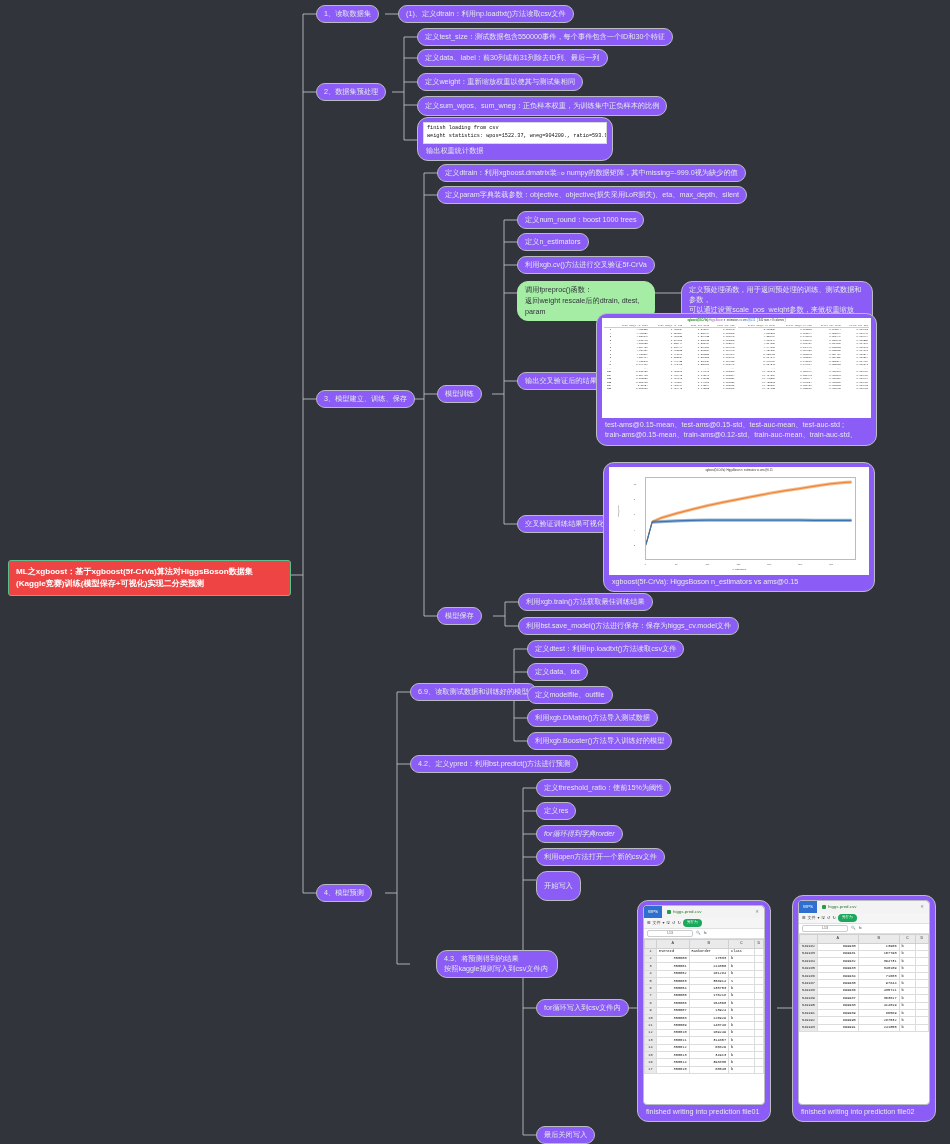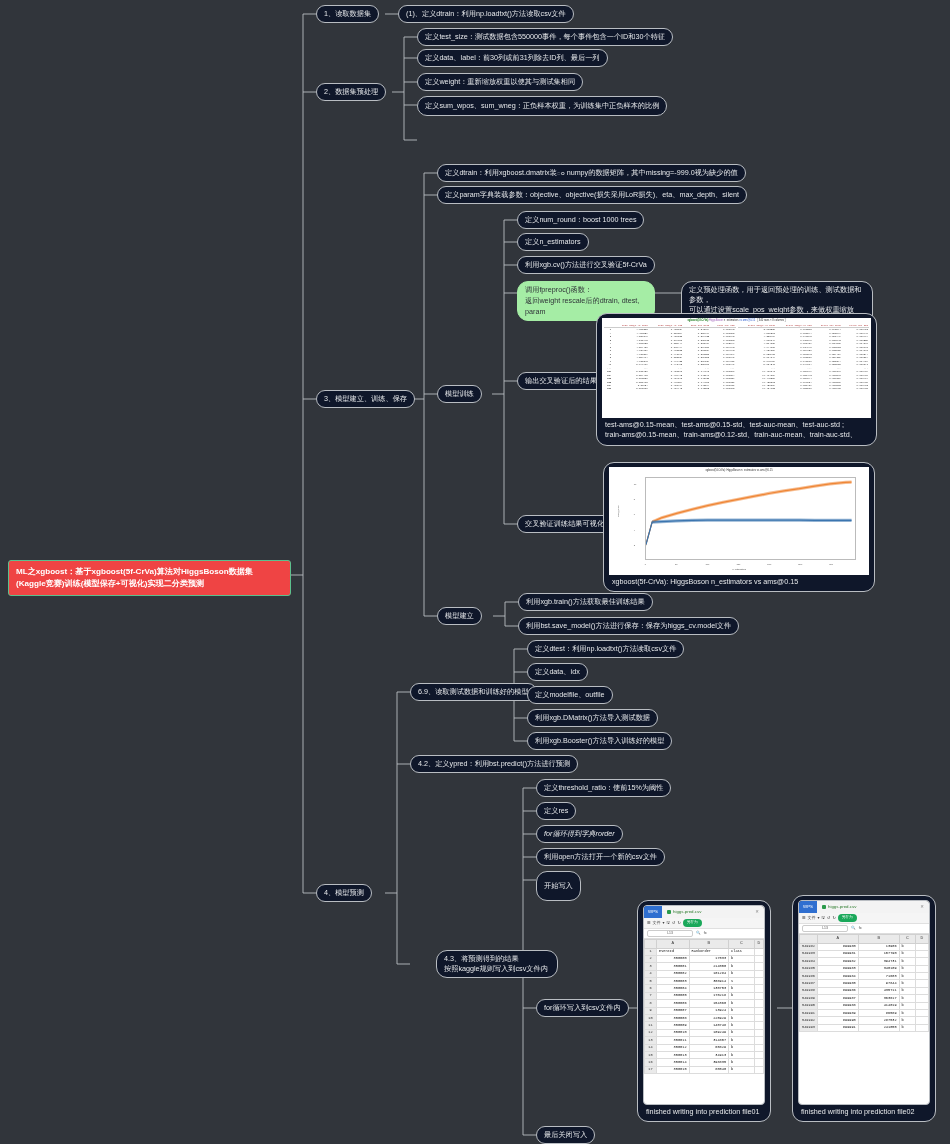--- a/index.html
+++ b/index.html
@@ -17,21 +17,21 @@
   }
   svg#links {
     position: absolute; left: 0; top: 0;
     width: 950px; height: 1144px;
     pointer-events: none;
   }
   .node {
     position: absolute;
     border: 1px solid #b9bdc2;
     border-radius: 11px;
-    background: #0f172a;
+    background: #8b5cf6;
     color: #e6e8ea;
     font-size: 7.2px;
     line-height: 1.45;
     padding: 3px 7px;
     white-space: nowrap;
     display: flex;
     align-items: center;
   }
   .node.multiline { white-space: pre-line; display: block; padding-top: 2.5px; }
   .node.root {
@@ -208,20 +208,25 @@
 
   <div class="node" style="left:316px; top:5px; height:18px;">1、读取数据集</div>
   <div class="node" style="left:398px; top:5px; height:18px;">(1)、定义dtrain：利用np.loadtxt()方法读取csv文件</div>
 
   <div class="node" style="left:316px; top:83px; height:18px;">2、数据集预处理</div>
   <div class="node" style="left:417px; top:28px; height:18px;">定义test_size：测试数据包含550000事件，每个事件包含一个ID和30个特征</div>
   <div class="node" style="left:417px; top:49px; height:18px;">定义data、label：前30列或前31列除去ID列、最后一列</div>
   <div class="node" style="left:417px; top:73px; height:18px;">定义weight：重新缩放权重以使其与测试集相同</div>
   <div class="node" style="left:417px; top:96px; height:20px;">定义sum_wpos、sum_wneg：正负样本权重，为训练集中正负样本的比例</div>
 
+  <div class="node wrapper" style="left:417px; top:117px; width:196px;">
+    <div class="codebox">finish loading from csv
+weight statistics: wpos=1522.37, wneg=904200., ratio=593.94</div>
+    <div class="cap">输出权重统计数据</div>
+  </div>
 
   <div class="node" style="left:316px; top:390px; height:18px;">3、模型建立、训练、保存</div>
   <div class="node" style="left:437px; top:164px; height:18px;">定义dtrain：利用xgboost.dmatrix装ం numpy的数据矩阵，其中missing=-999.0视为缺少的值</div>
   <div class="node" style="left:437px; top:186px; height:18px;">定义param字典装载参数：objective、objective(损失采用LoR损失)、eta、max_depth、silent</div>
 
   <div class="node" style="left:437px; top:385px; height:18px;">模型训练</div>
 
   <div class="node" style="left:517px; top:211px; height:18px;">定义num_round：boost 1000 trees</div>
   <div class="node" style="left:517px; top:233px; height:18px;">定义n_estimators</div>
   <div class="node" style="left:517px; top:256px; height:18px;">利用xgb.cv()方法进行交叉验证5f-CrVa</div>
@@ -533,21 +538,21 @@
             <div class="xtick" style="left: 49.7353%;">150</div>
             <div class="xtick" style="left: 61.6471%;">200</div>
             <div class="xtick" style="left: 73.5588%;">250</div>
             <div class="xtick" style="left: 85.4706%;">300</div>
           </div>
       </div>
     </div>
     <div class="cap">xgboost(5f-CrVa): HiggsBoson n_estimators vs ams@0.15</div>
   </div>
 
-  <div class="node" style="left:437px; top:607px; height:18px;">模型建立</div>
+  <div class="node" style="left:437px; top:607px; height:18px;">模型保存</div>
   <div class="node" style="left:518px; top:593px; height:18px;">利用xgb.train()方法获取最佳训练结果</div>
   <div class="node" style="left:518px; top:617px; height:18px;">利用bst.save_model()方法进行保存：保存为higgs_cv.model文件</div>
 
   <div class="node" style="left:316px; top:884px; height:18px;">4、模型预测</div>
 
   <div class="node" style="left:410px; top:683px; height:18px;">6.9、读取测试数据和训练好的模型</div>
   <div class="node" style="left:527px; top:640px; height:18px;">定义dtest：利用np.loadtxt()方法读取csv文件</div>
   <div class="node" style="left:527px; top:663px; height:18px;">定义data、idx</div>
   <div class="node" style="left:527px; top:686px; height:18px;">定义modelfile、outfile</div>
   <div class="node" style="left:527px; top:709px; height:18px;">利用xgb.DMatrix()方法导入测试数据</div>

